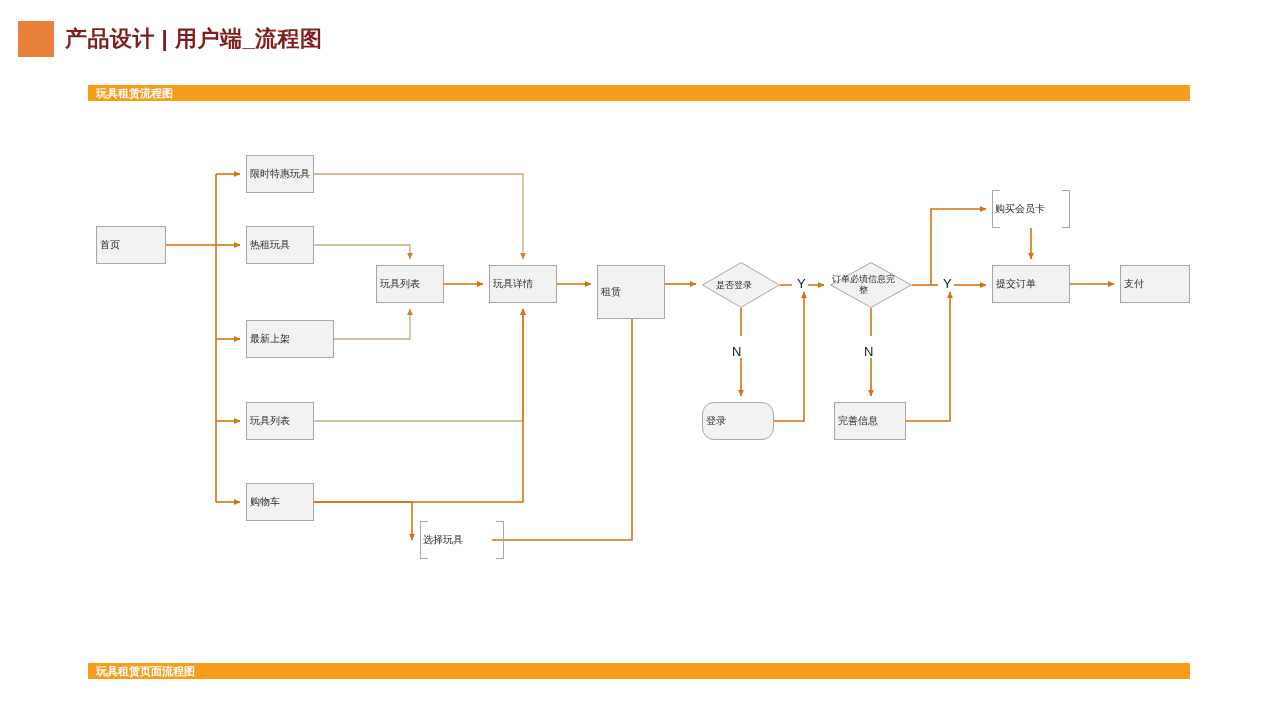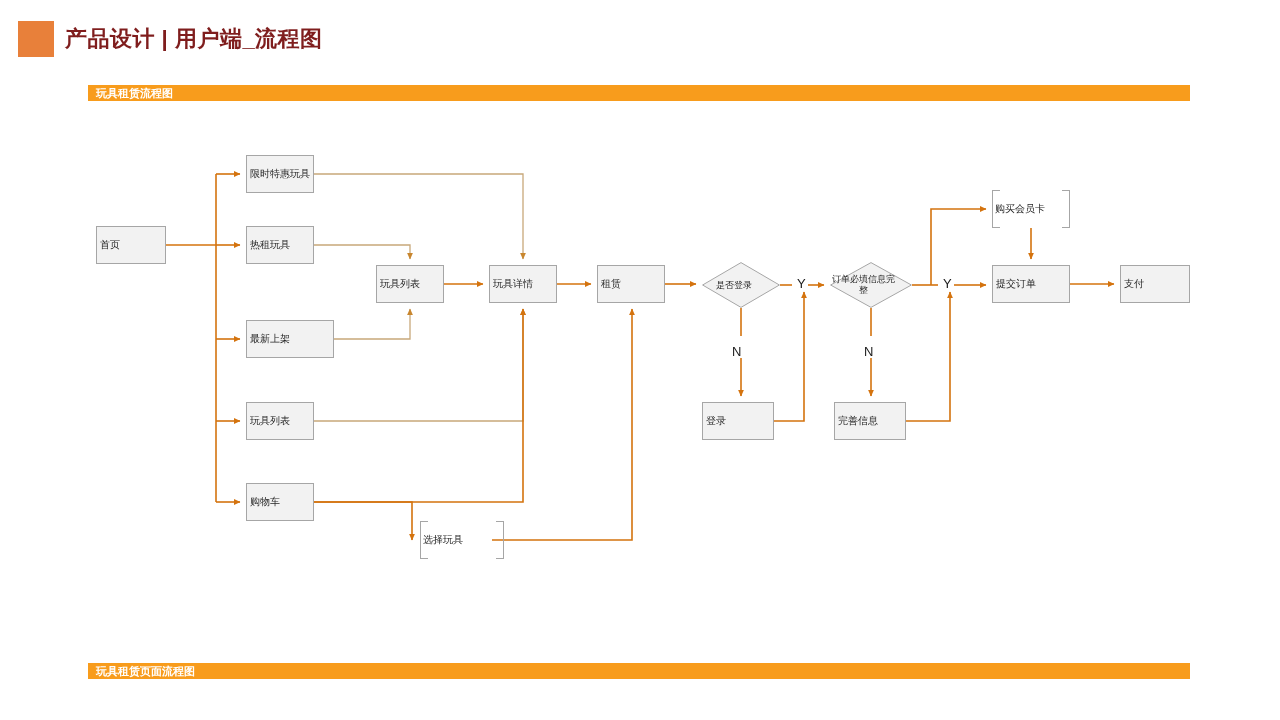--- a/index.html
+++ b/index.html
@@ -183,33 +183,33 @@
       </div>
       <div class="node" style="left: 246px; top: 483px; width: 68px; height: 38px;">
         <span>购物车</span>
       </div>
       <div class="node" style="left: 376px; top: 265px; width: 68px; height: 38px;">
         <span>玩具列表</span>
       </div>
       <div class="node" style="left: 489px; top: 265px; width: 68px; height: 38px;">
         <span>玩具详情</span>
       </div>
-      <div class="node" style="left: 597px; top: 265px; width: 68px; height: 38px;">
+      <div class="node" style="left: 597px; top: 265px; width: 68px; height: 54px;">
         <span>租赁</span>
       </div>
       <div class="node bracket" style="left: 420px; top: 521px; width: 84px; height: 38px;">
         <span>选择玩具</span>
       </div>
       <div class="node diamond-wrap" style="left: 702px; top: 262px; width: 78px; height: 46px;">
         <svg class="diamond-shape" viewBox="0 0 78 46" preserveAspectRatio="none">
           <polygon points="39,0.6 77.4,23 39,45.4 0.6,23" fill="#F2F2F2" stroke="#A6A6A6" stroke-width="1"></polygon>
         </svg>
         <span class="diamond-label">是否登录</span>
       </div>
-      <div class="node" style="left: 702px; top: 402px; width: 72px; height: 38px;">
+      <div class="node" style="left: 702px; top: 402px; width: 72px; height: 38px; border-radius: 12px;">
         <span>登录</span>
       </div>
       <div class="node diamond-wrap" style="left: 830px; top: 262px; width: 82px; height: 46px;">
         <svg class="diamond-shape" viewBox="0 0 82 46" preserveAspectRatio="none">
           <polygon points="41,0.6 81.4,23 41,45.4 0.6,23" fill="#F2F2F2" stroke="#A6A6A6" stroke-width="1"></polygon>
         </svg>
         <span class="diamond-label">订单必填信息完整</span>
       </div>
       <div class="node" style="left: 834px; top: 402px; width: 72px; height: 38px;">
         <span>完善信息</span>

